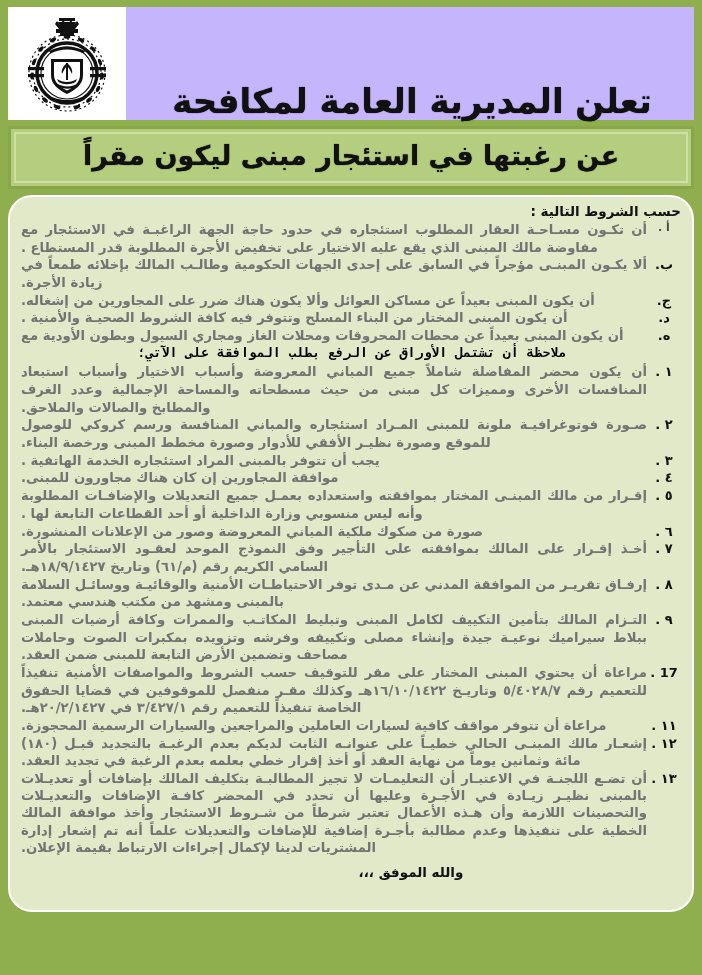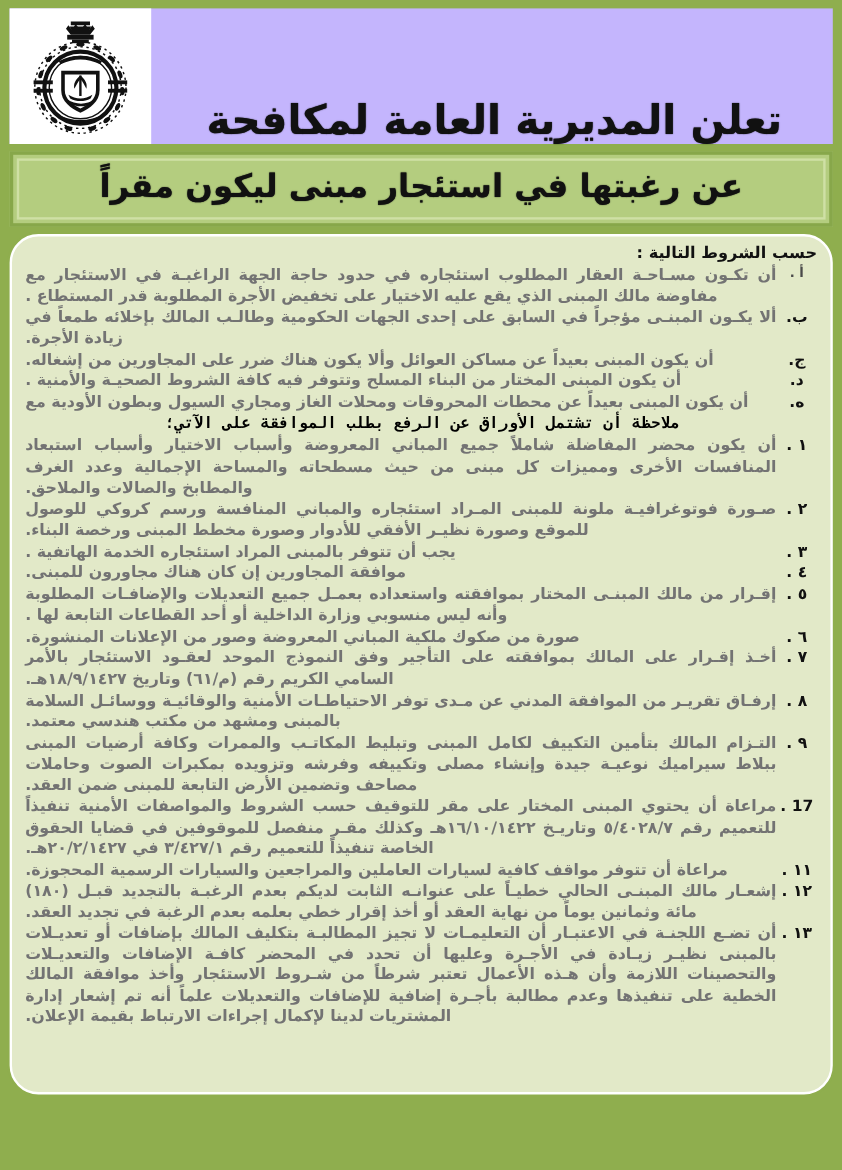--- a/index.html
+++ b/index.html
@@ -299,15 +299,16 @@
       <li class="item">
         <span class="mk">١٢ .</span>
         <span class="tx">إشعـار مالك المبنـى الحالي خطيـاً على عنوانـه الثابت لديكم بعدم الرغبـة بالتجديد قبـل (١٨٠) مائة وثمانين يوماً من نهاية العقد أو أخذ إقرار خطي بعلمه بعدم الرغبة في تجديد العقد.</span>
       </li>
       <li class="item tight">
         <span class="mk">١٣ .</span>
         <span class="tx">أن تضـع اللجنـة في الاعتبـار أن التعليمـات لا تجيز المطالبـة بتكليف المالك بإضافات أو تعديـلات بالمبنى نظيـر زيـادة في الأجـرة وعليها أن تحدد في المحضر كافـة الإضافات والتعديـلات والتحصينات اللازمة وأن هـذه الأعمال تعتبر شرطاً من شـروط الاستئجار وأخذ موافقة المالك الخطية على تنفيذها وعدم مطالبة بأجـرة إضافية للإضافات والتعديلات علماً أنه تم إشعار إدارة المشتريات لدينا لإكمال إجراءات الارتباط بقيمة الإعلان.</span>
       </li>
     </ul>
 
+    <div class="closing">والله الموفق ،،،</div>
 
   </div>
 </div>
 
 </body></html>

